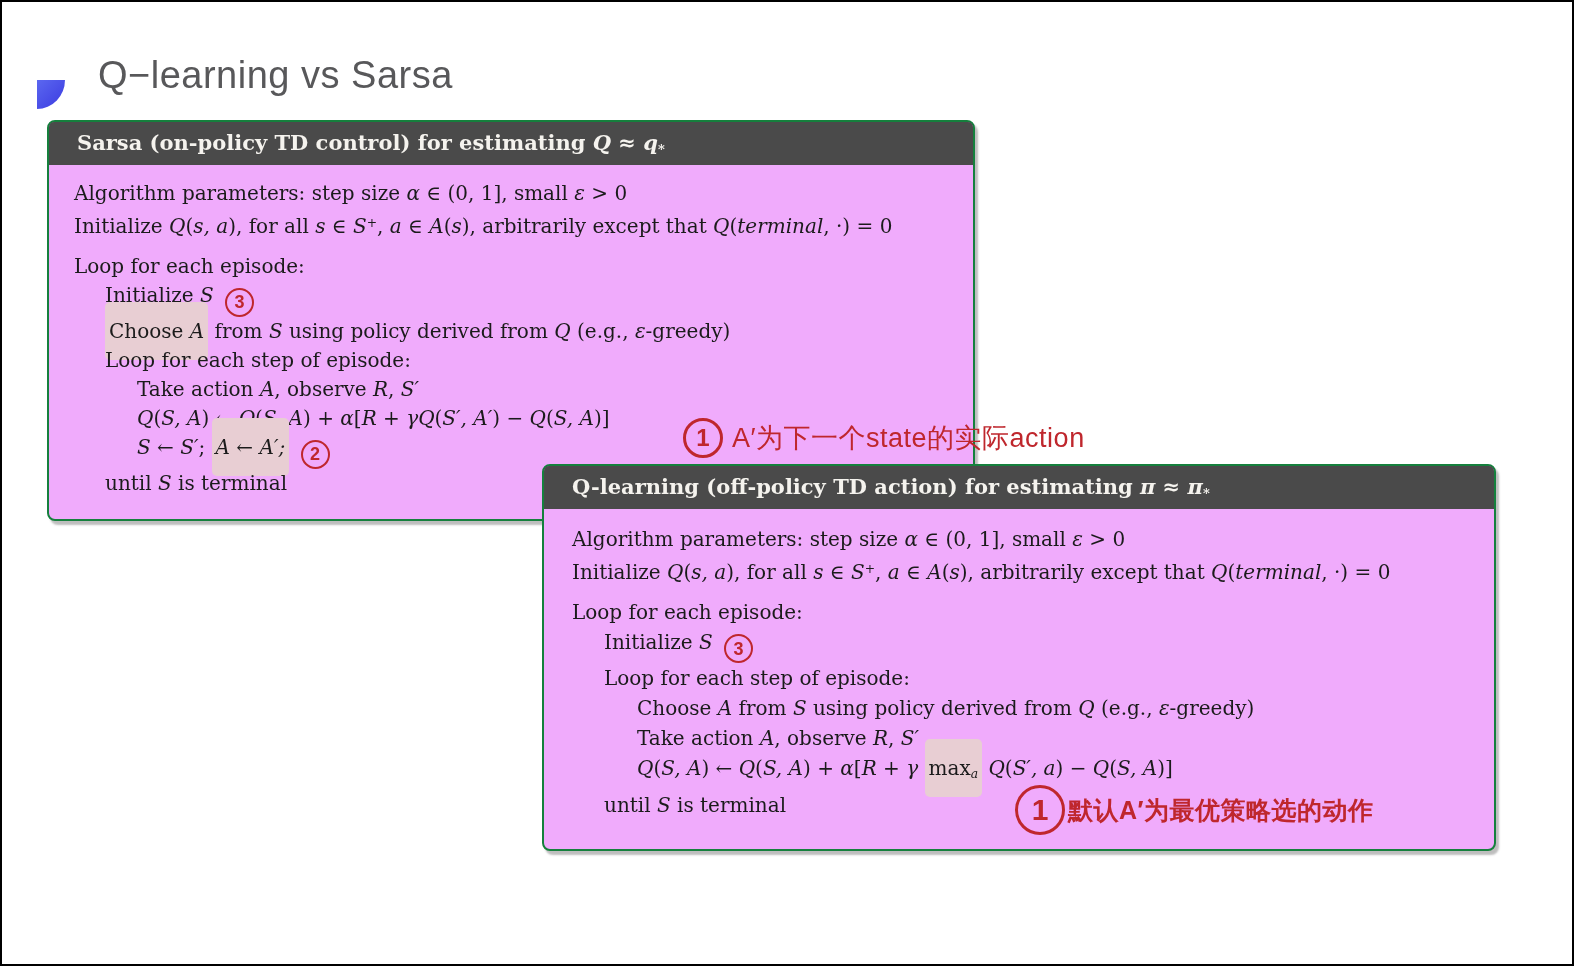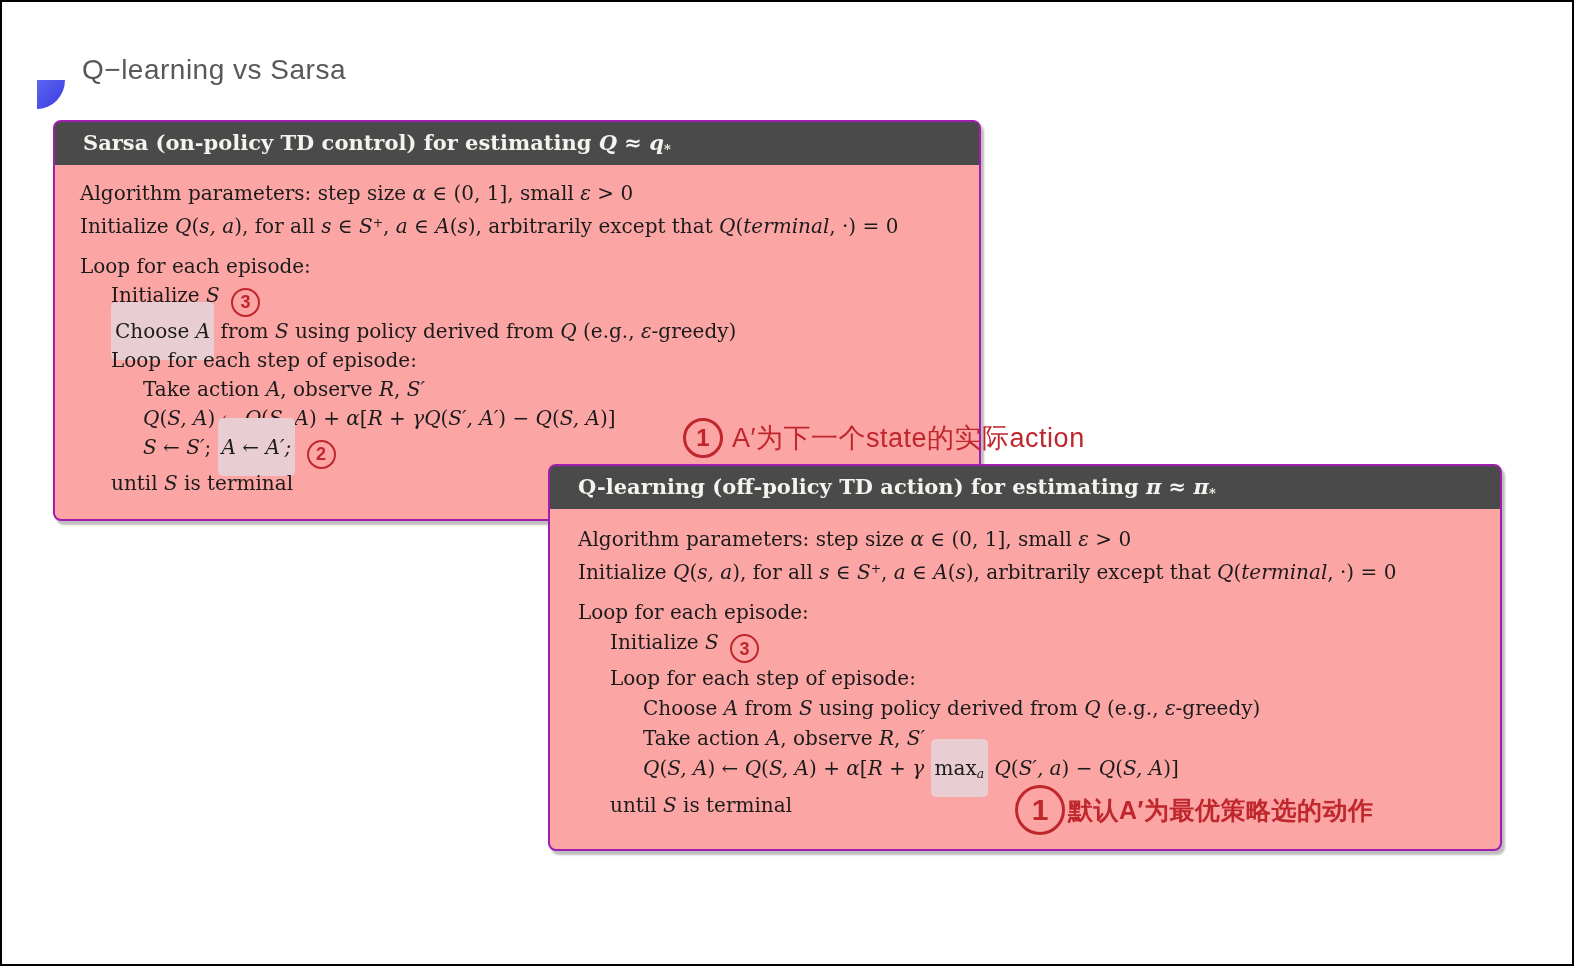--- a/index.html
+++ b/index.html
@@ -2,33 +2,32 @@
 <html><head>
 <meta charset="utf-8">
 <style>
   html,body{margin:0;padding:0;}
   body{
     width:1574px;height:966px;position:relative;overflow:hidden;
     background:#ffffff;border:2px solid #000;box-sizing:border-box;
     font-family:"Liberation Sans", sans-serif;
   }
   .slide-title{
-    position:absolute;left:80px;top:52px;
-    font-size:28px;color:#58585a;letter-spacing:0.5px;
+    position:absolute;left:96px;top:52px;
+    font-size:38px;color:#58585a;letter-spacing:0.5px;
   }
   .corner-accent{
     position:absolute;left:35px;top:78px;width:28px;height:29px;
     background:linear-gradient(135deg,#5b67f0,#3a3ae0);
     border-radius:0 0 100% 0;
   }
   .alg-box{
-    position:absolute;background:#fca5a5;border:2px solid #a21caf;
+    position:absolute;background:#f0abfc;border:2px solid #15803d;
     border-radius:8px;box-sizing:border-box;
     box-shadow:3px 4px 2px rgba(110,110,110,0.45);
-    margin-left:6px;
   }
   .alg-header{
     background:#4a4a4a;color:#f5f3ee;
     font-family:"DejaVu Serif", serif;font-weight:bold;font-size:21px;
     padding:8px 10px 8px 28px;border-radius:5px 5px 0 0;
     white-space:nowrap;overflow:hidden;
   }
   .alg-body{
     font-family:"DejaVu Serif", serif;font-size:20px;color:#1b1b1b;
   }

